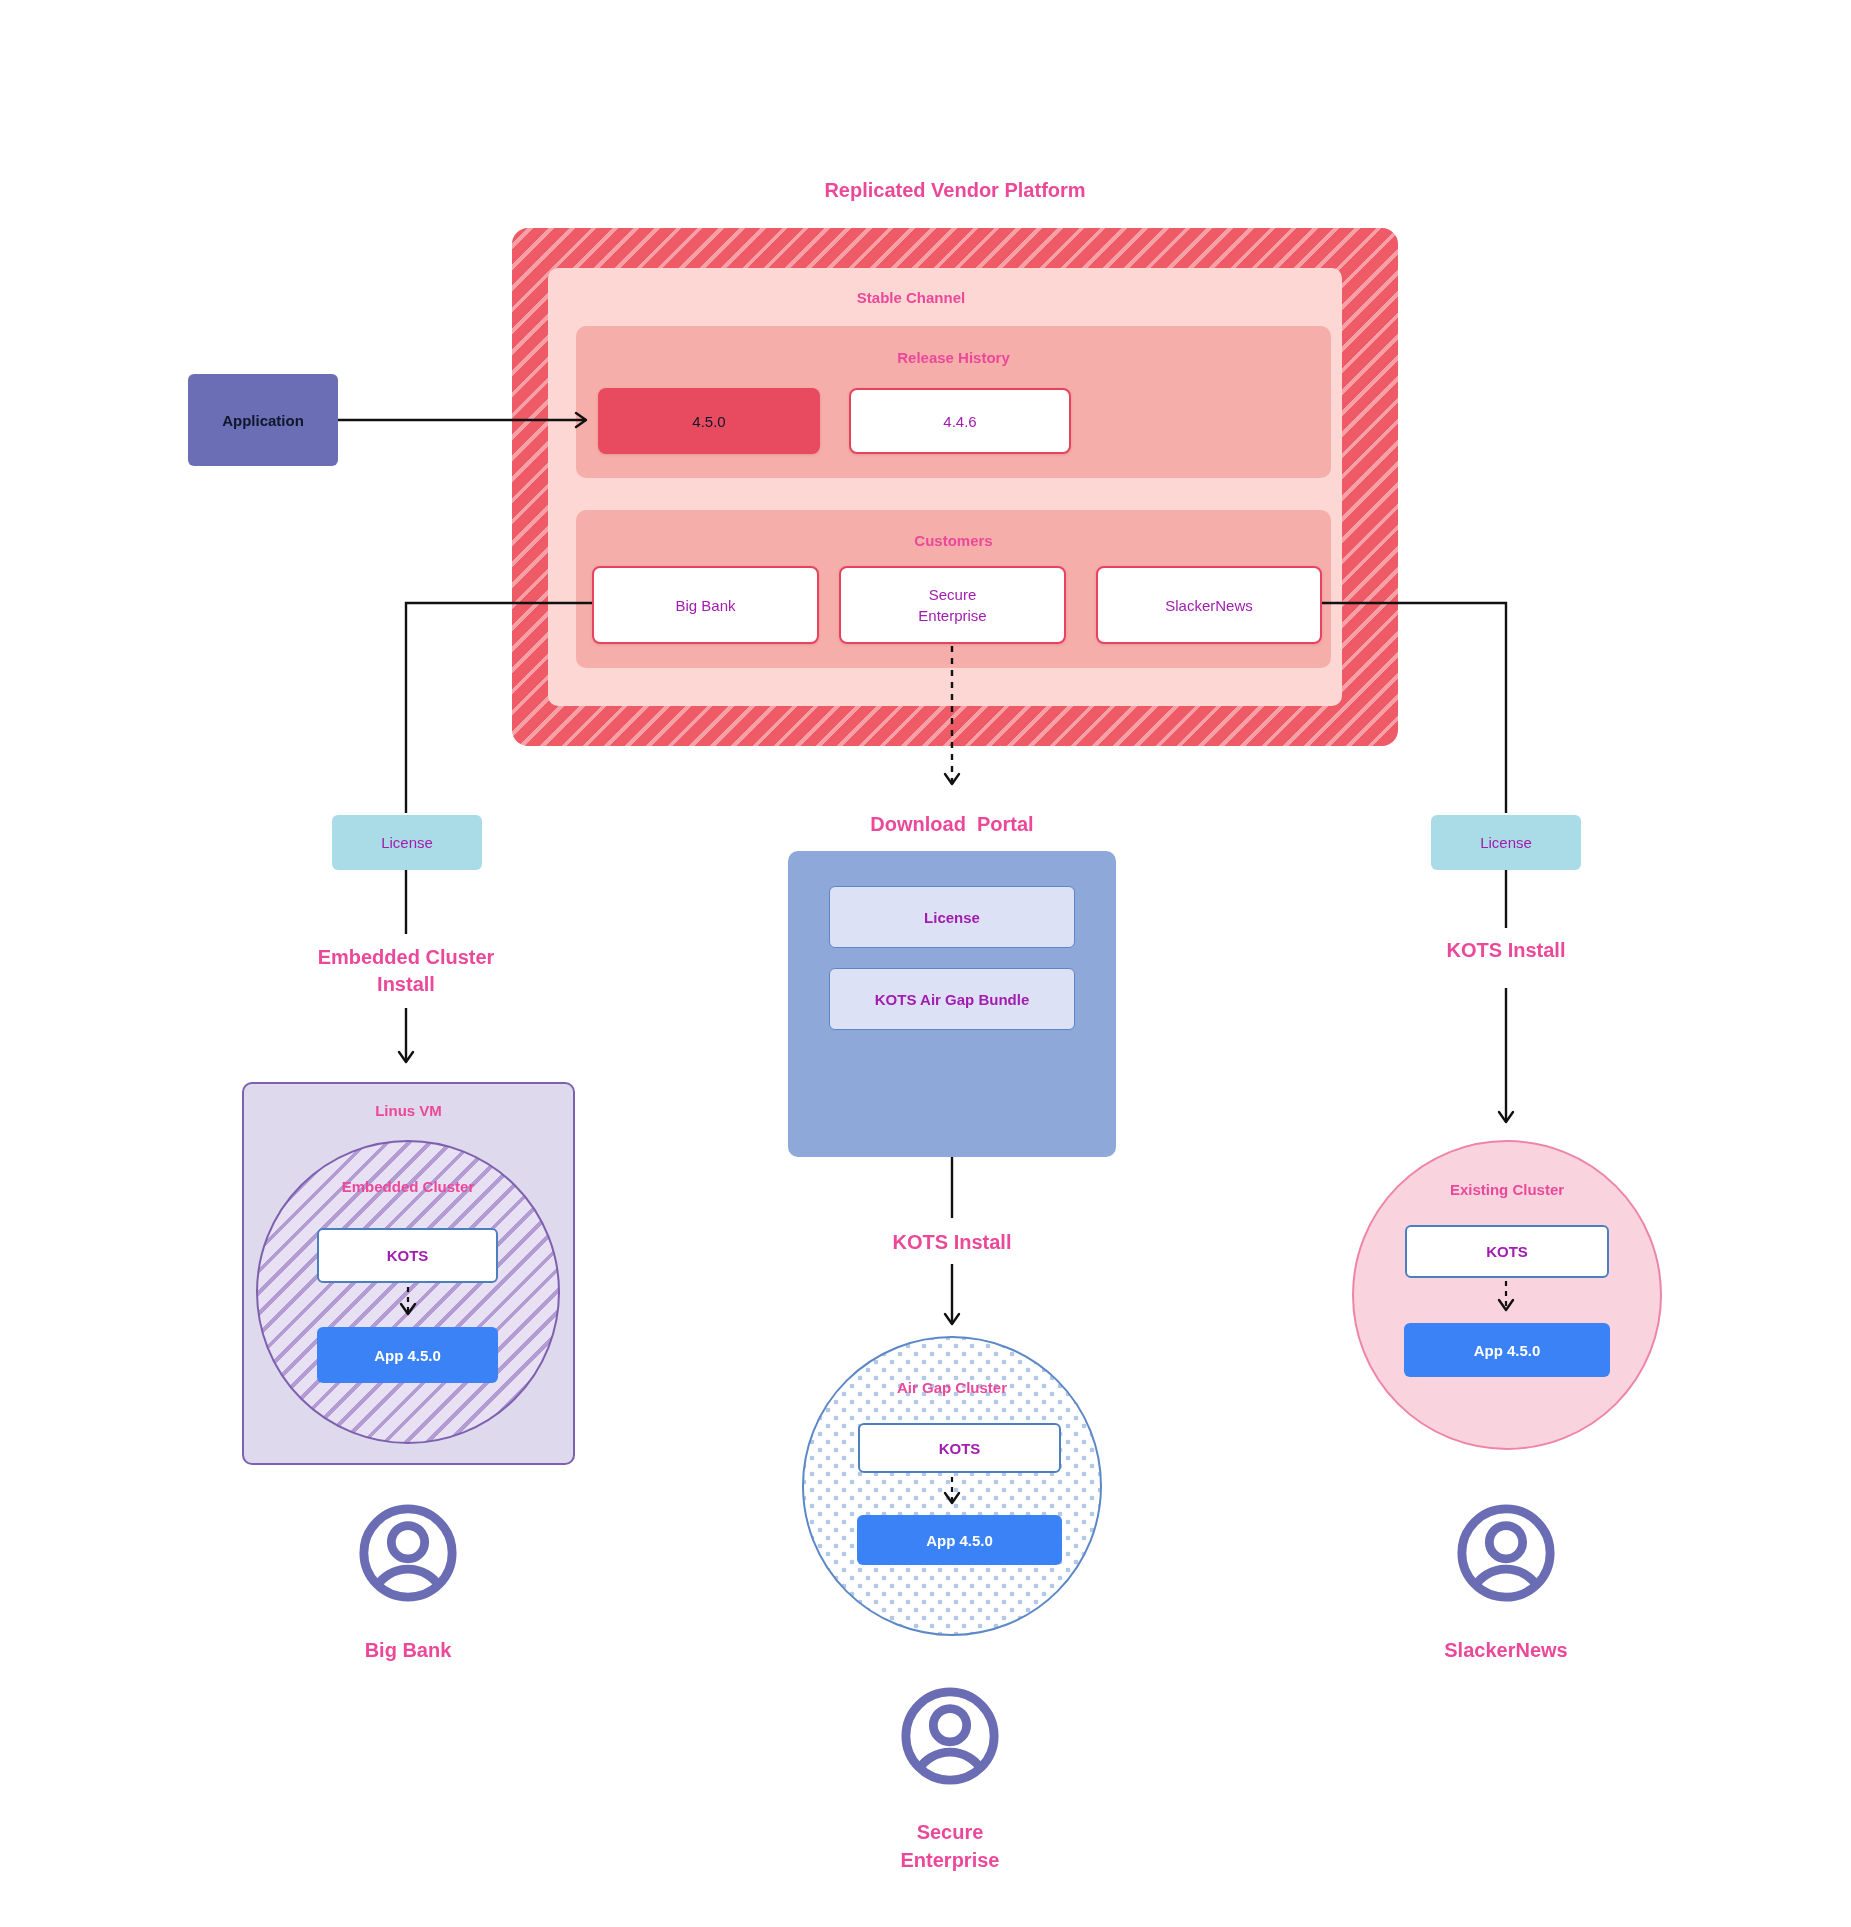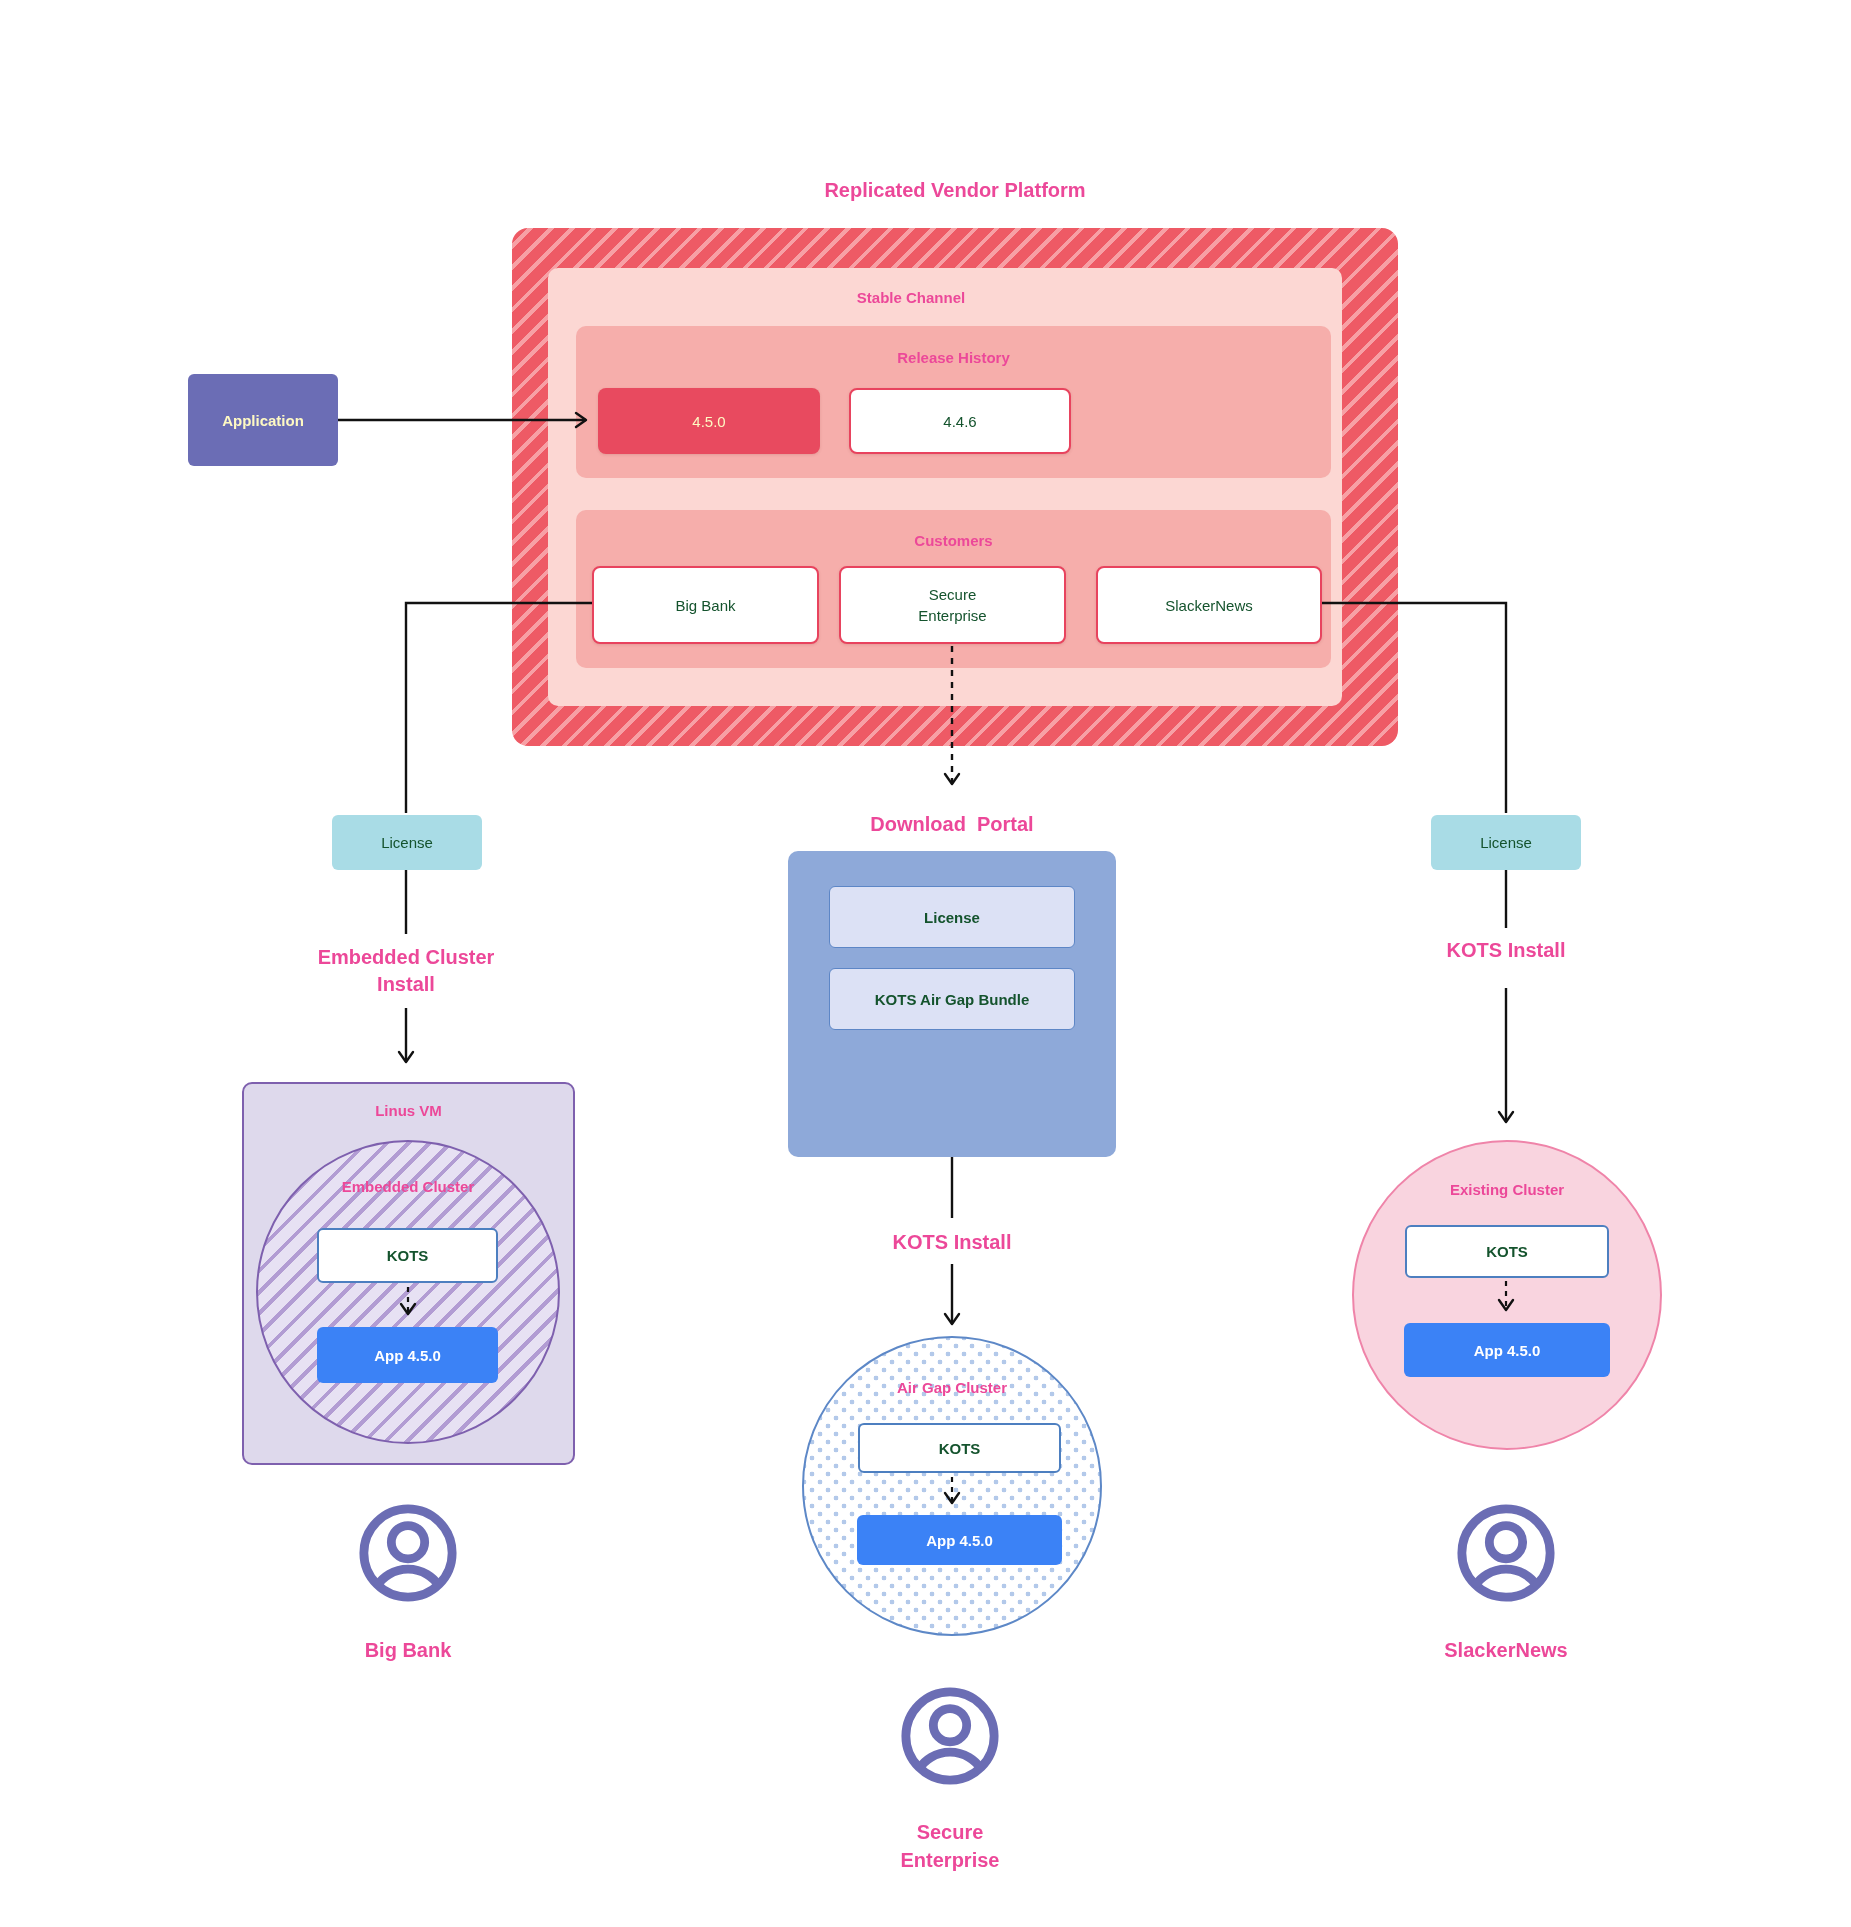--- a/index.html
+++ b/index.html
@@ -8,30 +8,30 @@
     width:1851px;height:1927px;
     background:#ffffff;
     font-family:"Liberation Sans","DejaVu Sans",sans-serif;
     color:#21242b;
     overflow:hidden;
   }
   .abs{position:absolute;box-sizing:border-box;}
   .box{
     position:absolute;box-sizing:border-box;
     display:flex;align-items:center;justify-content:center;
-    font-size:15px;color:#14532d;text-align:center;
+    font-size:15px;color:#a21caf;text-align:center;
     white-space:pre-wrap;line-height:21px;
   }
   .lbl{
     position:absolute;box-sizing:border-box;
     text-align:center;font-weight:bold;font-size:15px;color:#ec4899;
     white-space:pre-wrap;
   }
   .big{font-size:20px;line-height:27px;}
-  .white{color:#fef9c3;}
+  .white{color:#0f172a;}
   .bold{font-weight:bold;}
   .shadow{box-shadow:0 1px 3px rgba(120,40,40,0.15);}
 
   .platform-hatch{
     background:repeating-linear-gradient(135deg,#ee5a65 0 11px,#f7a0a5 11px 15px);
     border-radius:16px;
   }
   .stable{background:#fcd7d3;border-radius:10px;}
   .panel{background:#f6aeab;border-radius:10px;}
   .ver-current{background:#e84a5f;border-radius:8px;}

